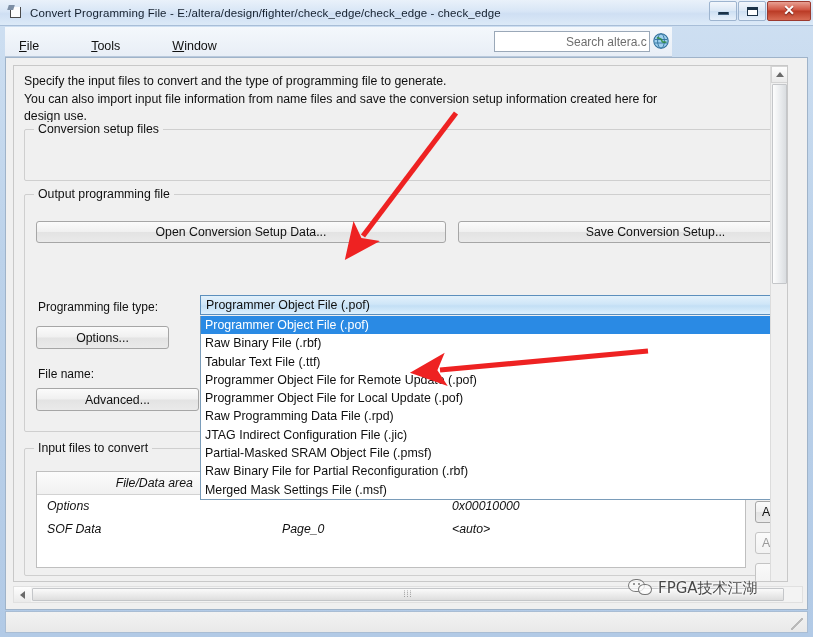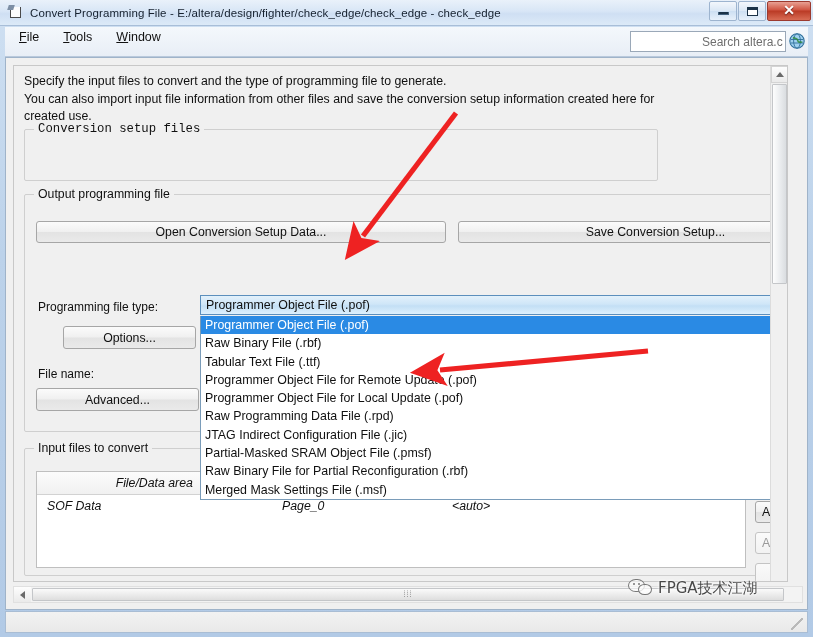--- a/index.html
+++ b/index.html
@@ -58,24 +58,25 @@
   }
   .wbtn .minglyph { width: 11px; height: 3px; background: #1b3247; margin-top: 5px;
                     border: 1px solid #43617d; border-top: none;}
   .wbtn .maxglyph { width: 11px; height: 9px; border: 1.5px solid #1b3247; background: #fff; }
   .wbtn .maxglyph::before { content:""; display:block; height:2px; background:#1b3247; }
   .wbtn .closeglyph { color: #fff; font-size: 14px; font-weight: bold; line-height: 1;
                       text-shadow: 0 1px 1px rgba(60,0,0,.7); font-family:"Liberation Serif",serif;}
 
   
   .menubar {
-    position: absolute; left: 5px; top: 27px; width: 803px; height: 30px;
+    position: absolute; left: 5px; top: 27px; width: 667px; height: 30px;
     background: linear-gradient(180deg,#f4f8fc 0%, #e8eef6 100%);
-    display: flex; align-items: flex-start;
+    display: flex; align-items: flex-end;
     border-bottom: 1px solid #b9c9dc;
+    gap: 28px;
   }
   .menu-item {
     font-size: 12.5px; color: #111; padding: 3px 10px; margin-left: 4px;
     cursor: default;
   }
   .menu-item .acc { text-decoration: underline; }
 
   .searchbox {
     position: absolute; right: 22px; top: 4px;
     width: 156px; height: 21px;
@@ -118,21 +119,21 @@
     position: absolute;
     border: 1px solid #cfcfcf;
     border-radius: 2px;
   }
   .group > .legend {
     position: absolute; top: -8px; left: 9px;
     background: #f0f0f0; padding: 0 4px;
     font-size: 12.3px; color: #101010;
   }
 
-  #grp-conv { left: 10px; top: 63px; width: 634px; height: 52px; font-family: Liberation Mono, monospace; }
+  #grp-conv { left: 10px; top: 63px; width: 762px; height: 52px; }
   #grp-out  { left: 10px; top: 128px; width: 762px; height: 238px; }
   #grp-in   { left: 10px; top: 382px; width: 762px; height: 128px; }
 
   
   .btn {
     background: linear-gradient(180deg,#fbfbfb 0%, #f0f0f0 48%, #e3e3e3 52%, #eaeaea 100%);
     border: 1px solid #a6a6a6;
     border-radius: 3px;
     font-family: "Liberation Sans", sans-serif;
     font-size: 12.3px; color: #111;
@@ -142,21 +143,21 @@
   }
   .btn.disabled { color: #9a9a9a; border-color: #c4c4c4;
     background: linear-gradient(180deg,#fafafa 0%,#f2f2f2 100%); }
 
   #btn-open { position:absolute; left: 22px; top: 155px; width: 410px; height: 22px; }
   #btn-save { position:absolute; left: 444px; top: 155px; width: 395px; height: 22px; }
 
   .lbl { position: absolute; font-size: 12px; color: #101010; }
   #lbl-type { left: 24px; top: 234px; }
   #lbl-fname { left: 24px; top: 301px; }
-  #btn-options  { position:absolute; left: 22px; top: 260px; width: 133px; height: 23px; margin-left: 27px; }
+  #btn-options  { position:absolute; left: 22px; top: 260px; width: 133px; height: 23px; }
   #btn-advanced { position:absolute; left: 22px; top: 322px; width: 163px; height: 23px; }
 
   
   .combo-field {
     position: absolute; left: 186px; top: 229px; width: 625px; height: 20px;
     background: linear-gradient(180deg,#e3f1fb 0%, #cfe6f8 45%, #c3dff5 55%, #ddf0fd 100%);
     border: 1px solid #5c8fbd;
     display: flex; align-items: center;
     font-size: 12.4px; color: #101010;
     padding-left: 5px;
@@ -339,22 +340,22 @@
       <ellipse cx="9" cy="9" rx="3.4" ry="7.2" fill="none" stroke="#2f6f9a" stroke-width=".9"></ellipse>
       <path d="M5 5.5c1.5 1 3 .5 4 1.5s.5 2.5 1.8 3 2.5-.5 3.4.5" fill="none" stroke="#2e8b3a" stroke-width="1.6" opacity=".85"></path>
     </svg>
   </div>
 
   <div class="content">
     <div class="pane">
 
       <div class="descr">
         <div>Specify the input files to convert and the type of programming file to generate.</div>
-        <div>You can also import input file information from other files and save the conversion setup information created here for</div>
-        <div>created use.</div>
+        <div>You can also import input file information from name files and save the conversion setup information created here for</div>
+        <div>design use.</div>
       </div>
 
       <div class="group" id="grp-conv">
         <span class="legend">Conversion setup files</span>
       </div>
       <div class="btn" id="btn-open">Open Conversion Setup Data...</div>
       <div class="btn" id="btn-save">Save Conversion Setup...</div>
 
       <div class="group" id="grp-out">
         <span class="legend">Output programming file</span>
@@ -395,20 +396,26 @@
           <thead>
             <tr>
               <th>File/Data area</th>
               <th>Properties</th>
               <th>Start Address</th>
               <th></th>
             </tr>
           </thead>
           <tbody id="files-body">
               <tr>
+                <td class="c-file">Options</td>
+                <td class="c-props"></td>
+                <td class="c-addr">0x00010000</td>
+                <td class="c-pad"></td>
+              </tr>
+              <tr>
                 <td class="c-file">SOF Data</td>
                 <td class="c-props">Page_0</td>
                 <td class="c-addr">&lt;auto&gt;</td>
                 <td class="c-pad"></td>
               </tr>
             </tbody>
         </table>
       </div>
 
       <div class="btn sidebtn" id="btn-addhex">Add He</div>

